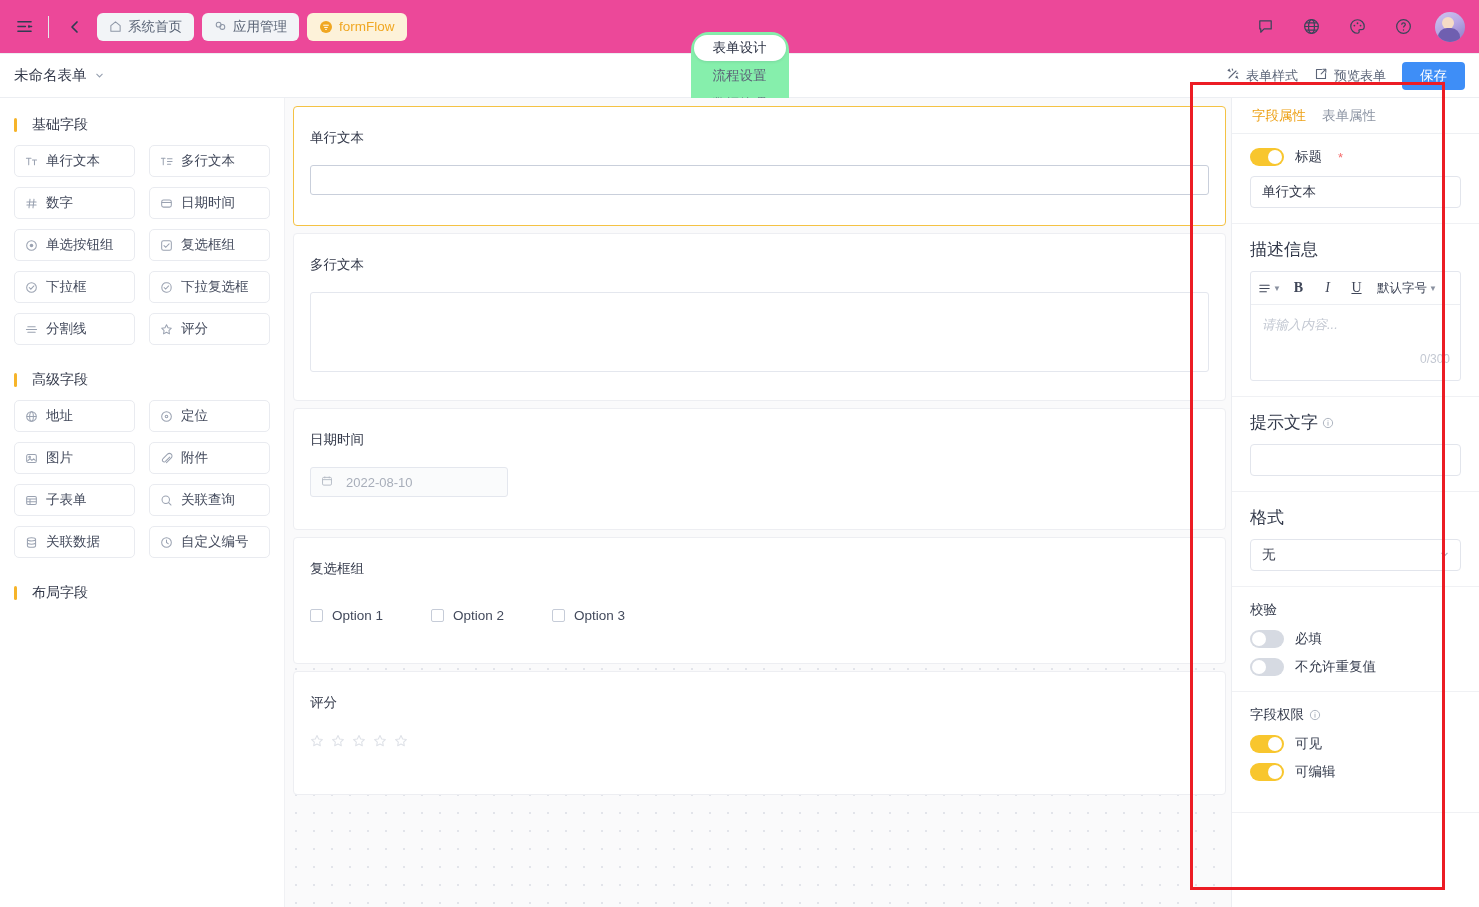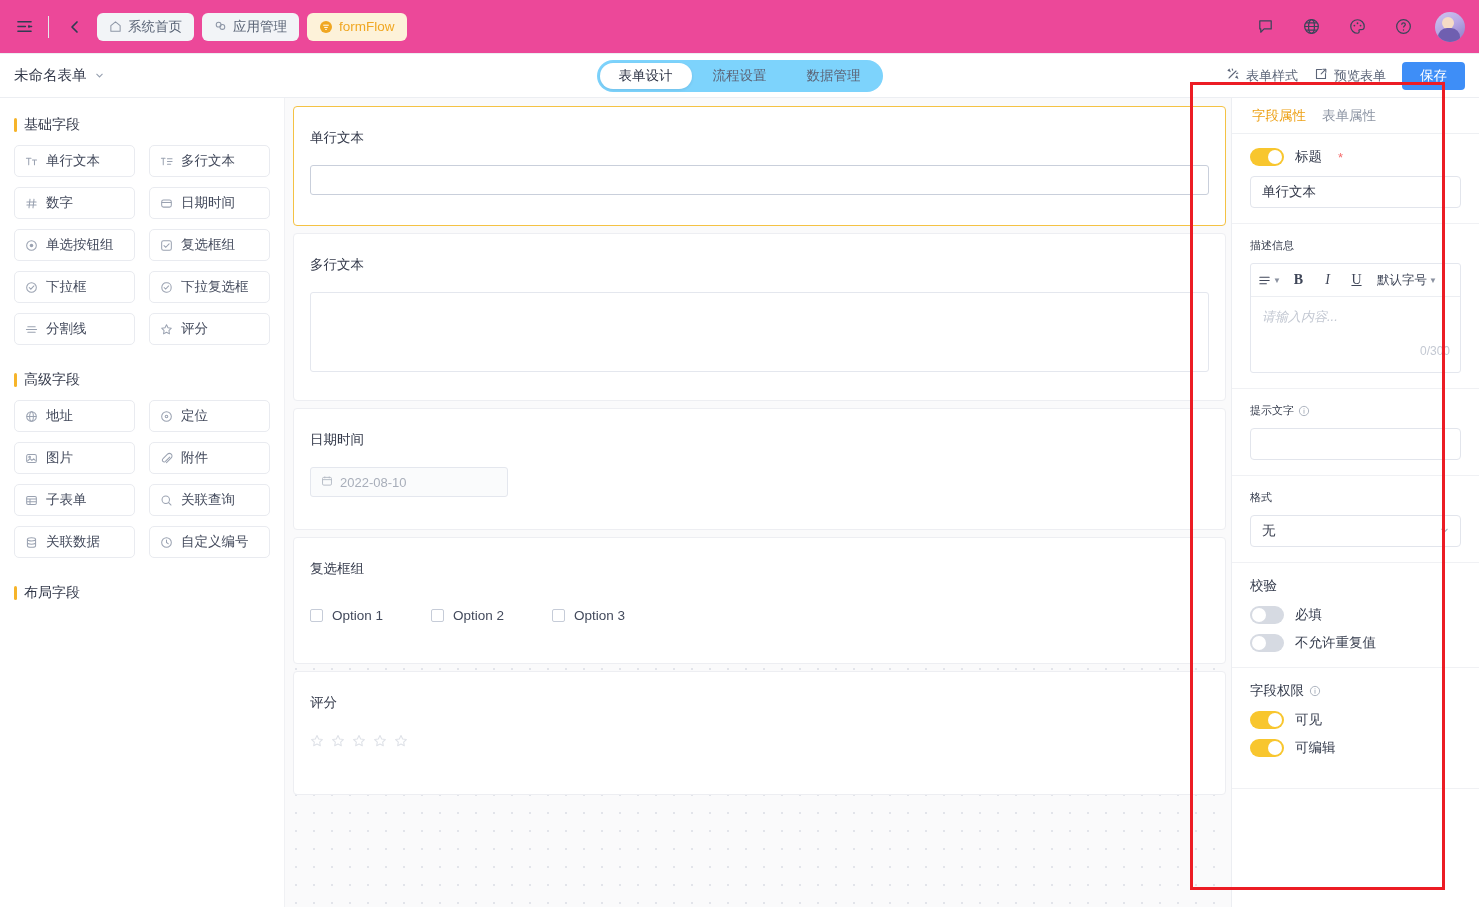--- a/index.html
+++ b/index.html
@@ -47,42 +47,42 @@
 
   
   .subbar {
     height: 44px; display: flex; align-items: center; padding: 0 14px 0 14px;
     background: #fff; position: relative; border-bottom: 1px solid #eceef2;
   }
   .formname { display: flex; align-items: center; gap: 7px; font-size: 14.5px; color: #33394a; cursor: pointer; }
   .formname .chev { color: #97a0b0; }
   .tabs {
     position: absolute; left: 50%; transform: translateX(-50%);
-    display: flex; background: #7dd3fc; border-radius: 18px; padding: 3px; gap: 2px;
+    display: flex; background: #86efac; border-radius: 18px; padding: 3px; gap: 2px; flex-direction: column;
   }
   .tab {
     height: 26px; padding: 0 19px; border-radius: 15px; font-size: 13.5px;
     color: #5c6578; display: flex; align-items: center; cursor: pointer;
   }
   .tab.active { background: #fff; color: #2b3143; box-shadow: 0 1px 3px rgba(20,30,60,.10); }
   .subbar-right { margin-left: auto; display: flex; align-items: center; gap: 16px; }
   .link-act { display: flex; align-items: center; gap: 6px; font-size: 13px; color: #5c6578; cursor: pointer; }
   .btn-save {
     height: 28px; padding: 0 18px; border-radius: 4px; background: #3e8ef7; color: #fff;
     font-size: 13.5px; display: flex; align-items: center; cursor: pointer; border: none;
   }
 
   
   .body { display: flex; height: 809px; }
 
   
   .palette { width: 285px; flex: none; background: #fff; padding: 12px 14px 0 14px; border-right: 1px solid #f0f1f4; overflow: hidden; }
   .grp-title {
     display: flex; align-items: center; gap: 8px;
-    font-size: 14px; color: #33394a; margin: 6px 0 11px 0; padding-left: 10px; position: relative;
+    font-size: 14px; color: #33394a; margin: 6px 0 11px 0; padding-left: 18px; position: relative;
   }
   .grp-title::before {
     content: ""; position: absolute; left: 0; top: 2px;
     width: 3px; height: 14px; border-radius: 2px; background: #f6b42a;
   }
   .grid2 { display: grid; grid-template-columns: 1fr 1fr; gap: 10px 14px; }
   .fld {
     height: 32px; border: 1px solid #e9ebf0; border-radius: 5px; background: #fff;
     display: flex; align-items: center; gap: 8px; padding: 0 10px;
     font-size: 13.5px; color: #434a5c; cursor: grab;
@@ -103,21 +103,21 @@
     margin-bottom: 7px; padding: 22px 16px 18px 16px;
   }
   .card.selected { border: 1px solid #f4c244; }
   .card-label { font-size: 13.5px; color: #33394a; margin-bottom: 18px; }
   .inp {
     height: 30px; width: 100%; border: 1px solid #c9cfdb; border-radius: 3px; background: #fff;
   }
   .txtarea { height: 80px; width: 100%; border: 1px solid #e4e7ee; border-radius: 3px; background: #fff; }
   .dateinp {
     width: 198px; height: 30px; border: 1px solid #e4e7ee; border-radius: 3px; background: #fafbfc;
-    display: flex; align-items: center; gap: 7px; padding: 0 10px; color: #a8aeba; font-size: 13px;
+    display: flex; align-items: center; gap: 13px; padding: 0 10px; color: #a8aeba; font-size: 13px;
   }
   .cbrow { display: flex; align-items: center; gap: 4px; }
   .cbitem { display: flex; align-items: center; gap: 9px; width: 117px; font-size: 13.5px; color: #434a5c; cursor: pointer; }
   .cbbox { width: 13px; height: 13px; border: 1px solid #c6ccd8; border-radius: 2px; background: #fff; flex: none; }
   .stars { display: flex; gap: 7px; color: #dfe2e8; }
 
   
   .props {
     width: 248px; flex: none; background: #fff; border-left: 1px solid #eceef2;
     display: flex; flex-direction: column; overflow: hidden;
@@ -136,21 +136,21 @@
   .sw-label { font-size: 13.5px; color: #333a4b; }
   .pinput {
     height: 32px; width: 100%; border: 1px solid #e2e5ec; border-radius: 4px; background: #fff;
     display: flex; align-items: center; padding: 0 11px; font-size: 13.5px; color: #33394a;
   }
   .pselect {
     height: 32px; width: 100%; border: 1px solid #e2e5ec; border-radius: 4px; background: #fff;
     display: flex; align-items: center; padding: 0 10px 0 11px; font-size: 13.5px; color: #33394a; cursor: pointer;
   }
   .pselect .cv { margin-left: auto; color: #a6adba; }
-  .lbl { font-size: 11px; color: #333a4b; margin-bottom: 10px; display: flex; align-items: center; gap: 4px; }
+  .lbl { font-size: 17px; color: #333a4b; margin-bottom: 10px; display: flex; align-items: center; gap: 4px; }
   .info-i { color: #a9b0bc; display: inline-flex; }
   .rte { border: 1px solid #e4e7ee; border-radius: 3px; }
   .rte-bar {
     height: 33px; display: flex; align-items: center; gap: 0px; padding: 0 4px;
     border-bottom: 1px solid #eceef2; color: #4a5164;
   }
   .rte-btn {
     min-width: 29px; height: 26px; display: flex; align-items: center; justify-content: center;
     font-size: 14px; cursor: pointer; color: #3f4658; gap: 2px;
   }

